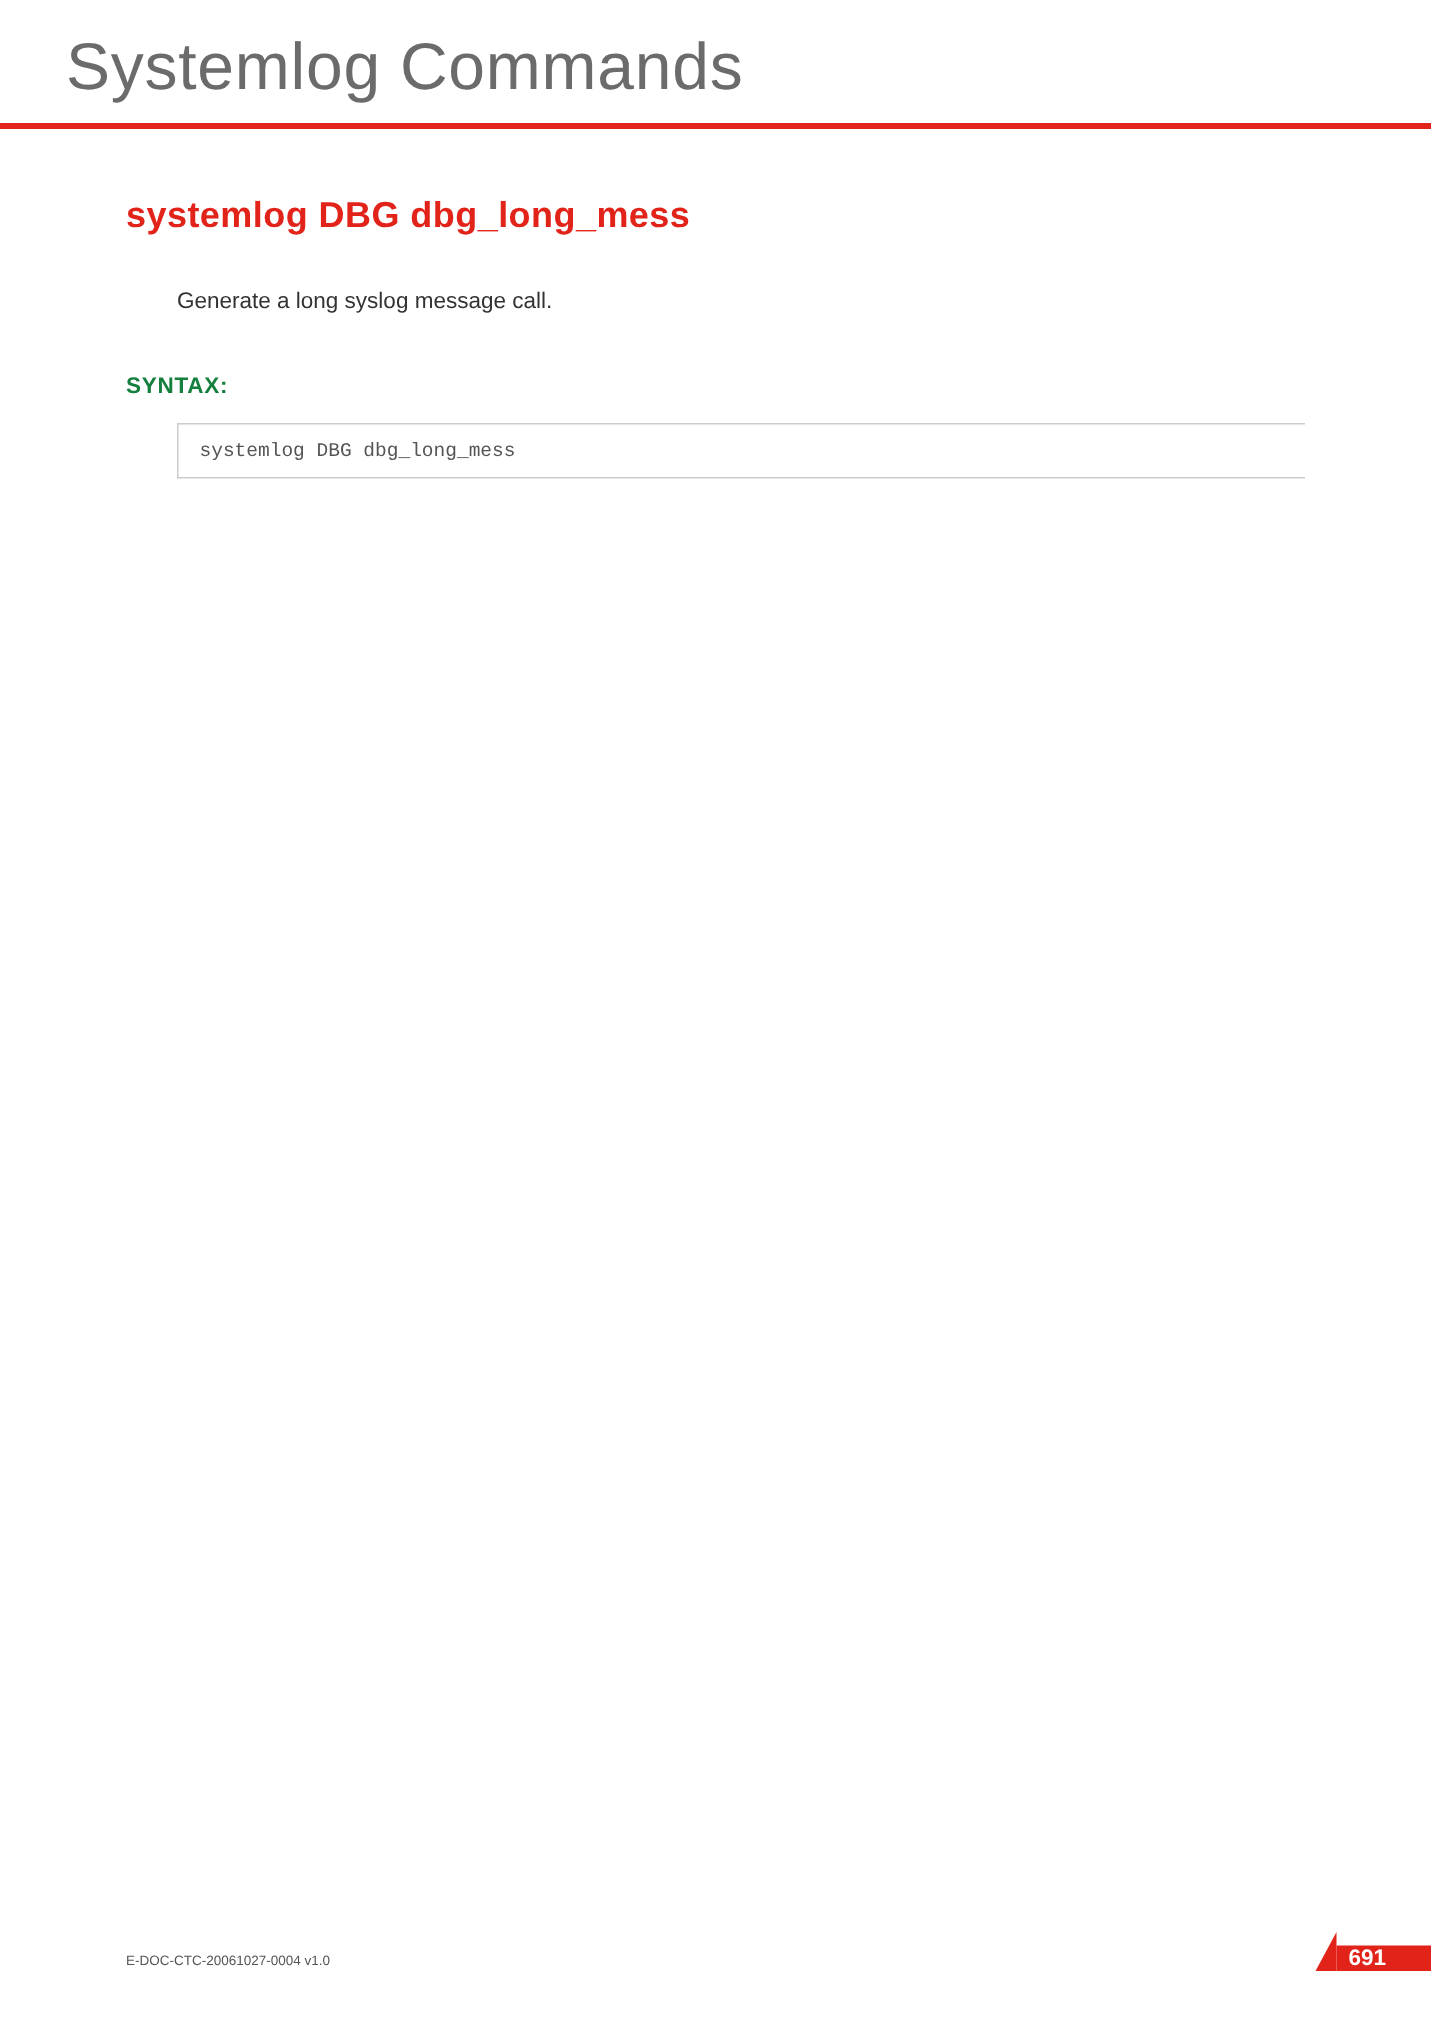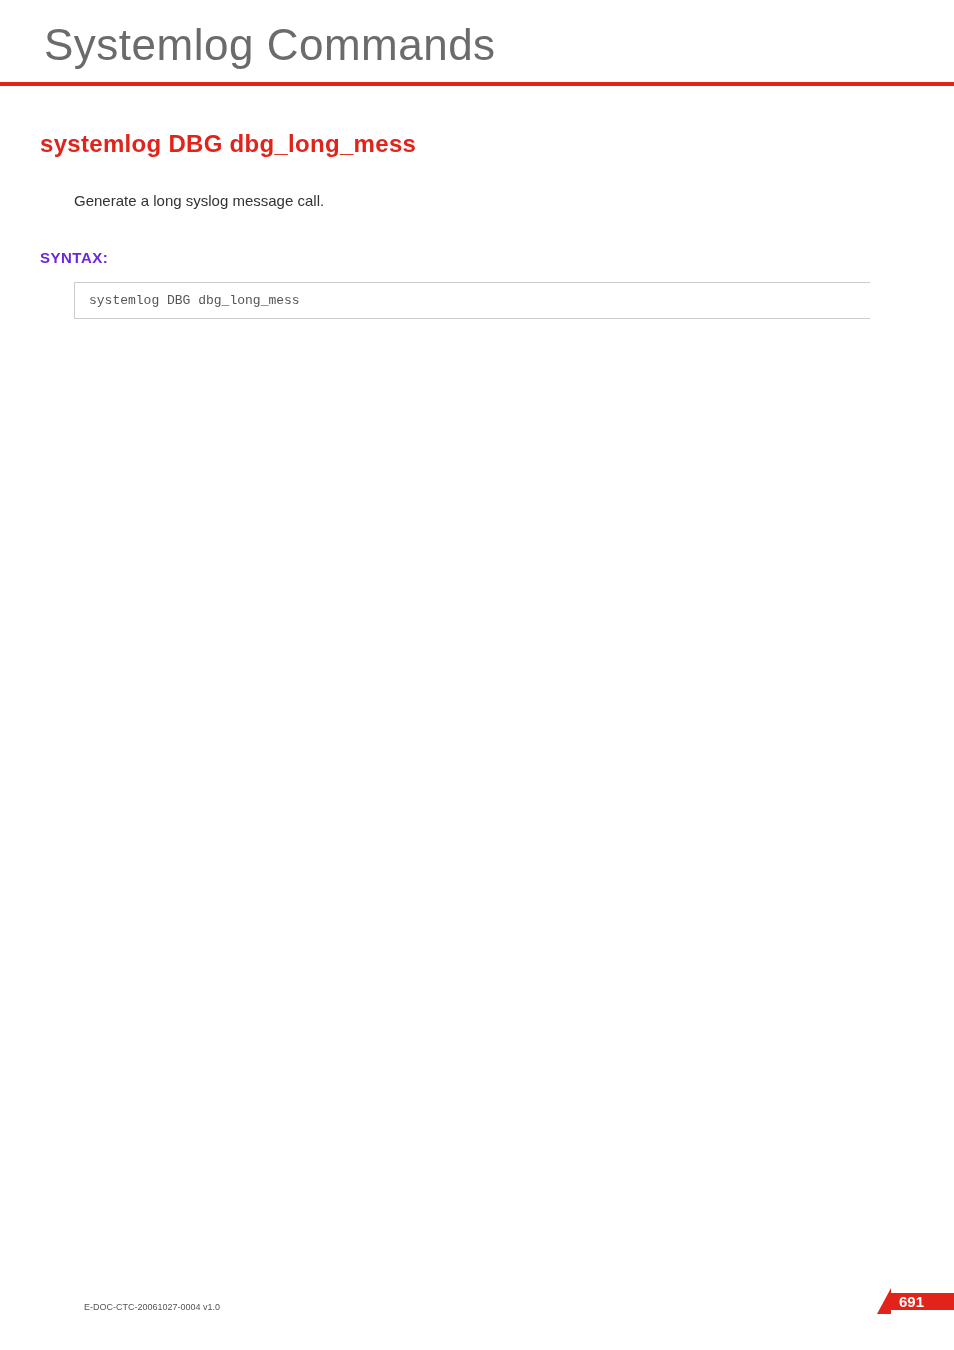--- a/index.html
+++ b/index.html
@@ -24,38 +24,38 @@
       color: #6b6b6b;
       letter-spacing: 0.5px;
     }
     .red-divider {
       height: 4px;
       background: #e2231a;
       margin-left: 0;
       margin-right: 0;
     }
     .content {
-      padding: 44px 84px 0 40px;
+      padding: 44px 84px 0 84px;
     }
     .command-title {
       font-size: 24px;
       color: #e2231a;
       font-weight: bold;
       margin-bottom: 34px;
       letter-spacing: 0.3px;
     }
     .description {
       font-size: 15px;
       color: #333;
       margin-left: 34px;
       margin-bottom: 40px;
     }
     .syntax-label {
       font-size: 15px;
-      color: #6d28d9;
+      color: #15803d;
       font-weight: bold;
       margin-bottom: 16px;
       letter-spacing: 0.5px;
     }
     .code-block {
       margin-left: 34px;
       border-top: 1px solid #cccccc;
       border-bottom: 1px solid #cccccc;
       border-left: 1px solid #cccccc;
       padding: 10px 14px;
@@ -76,21 +76,21 @@
       bottom: 2px;
       font-size: 9px;
       color: #555;
     }
     .page-badge {
       position: absolute;
       right: 0;
       bottom: 0;
       height: 26px;
       display: flex;
-      align-items: center;
+      align-items: flex-end;
     }
     .badge-triangle {
       width: 0;
       height: 0;
       border-top: 26px solid transparent;
       border-right: 14px solid #e2231a;
     }
     .badge-body {
       background: #e2231a;
       color: #ffffff;

